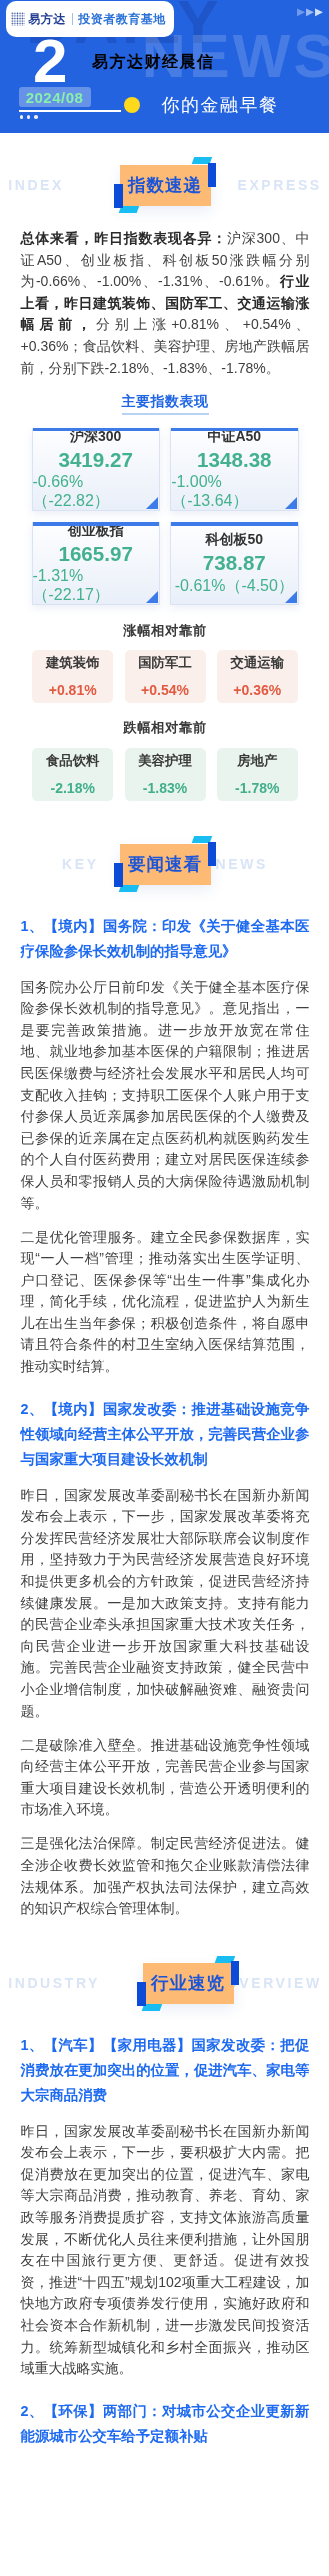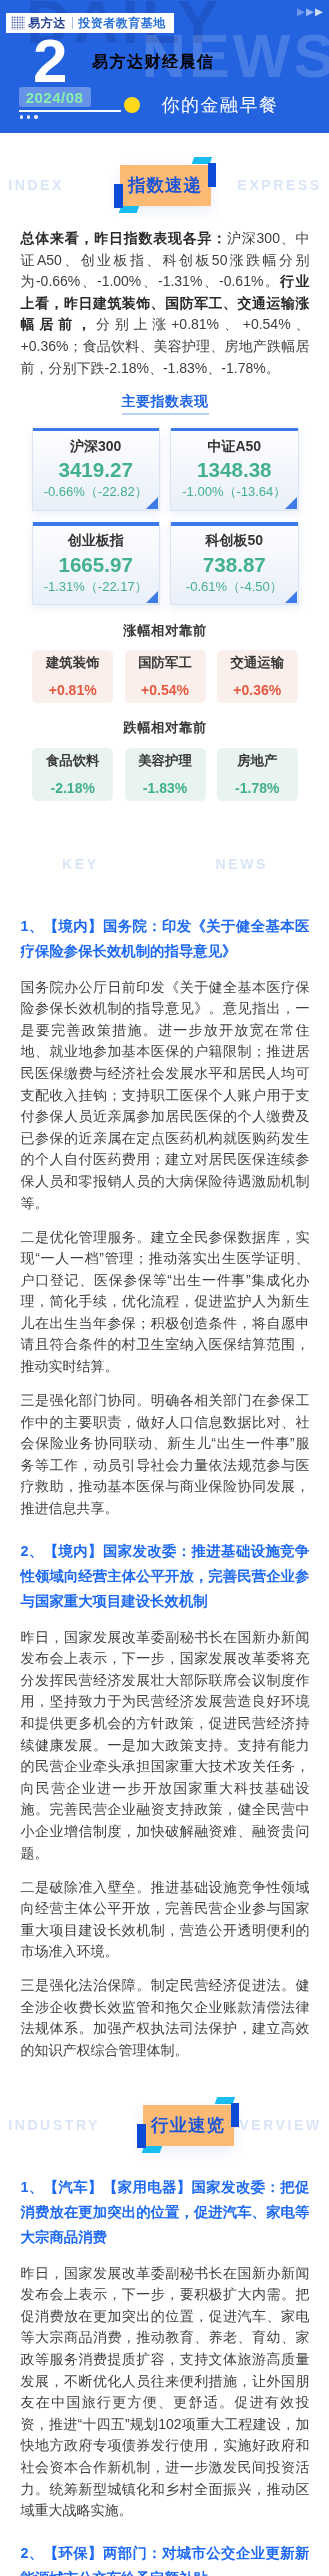--- a/index.html
+++ b/index.html
@@ -4,21 +4,21 @@
 <style>
   html,body{margin:0;padding:0;}
   body{width:330px;background:#ffffff;font-family:"Liberation Sans","DejaVu Sans",sans-serif;-webkit-font-smoothing:antialiased;}
   .page{width:330px;height:3596px;overflow:hidden;position:relative;background:#fff;}
 
   
   .banner{position:relative;height:133px;background:#2463DF;overflow:hidden;}
   .wm{position:absolute;font-weight:900;letter-spacing:3.1px;pointer-events:none;}
   .wm-daily{left:26px;top:-14.4px;font-size:62px;color:rgba(15,52,150,0.30);}
   .wm-news{right:-7.2px;top:20.6px;font-size:61px;color:rgba(255,255,255,0.16);}
-  .logo-box{position:absolute;left:6.2px;top:13px;height:20px;background:#ffffff;display:flex;align-items:center;padding:0 8.2px 0 5.2px;}
+  .logo-box{position:absolute;left:6.2px;top:1px;height:36px;background:#ffffff;display:flex;align-items:center;padding:0 8.2px 0 5.2px;border-radius:10px;}
   .logo-mark{width:13.4px;height:13.4px;background-image:radial-gradient(#223E93 0.8px,transparent 0.9px);background-size:2.6px 2.6px;background-position:0 0;}
   .logo-cn{margin-left:3.6px;font-size:12px;font-weight:800;color:#223E93;letter-spacing:0.5px;}
   .logo-div{width:1px;height:12.4px;background:#A9BEE2;margin:0 5.7px;}
   .logo-sub{font-size:12px;font-weight:600;color:#2B72D7;letter-spacing:0.5px;}
   .arrows{position:absolute;right:7.2px;top:7.2px;display:flex;gap:1px;}
   .arrows span{font-size:10.3px;line-height:1;}
   .a1{color:rgba(255,255,255,0.35);} .a2{color:rgba(255,255,255,0.55);} .a3{color:rgba(255,255,255,0.8);}
   .big-day{position:absolute;left:33px;top:30px;font-size:62px;line-height:1;font-weight:700;color:#ffffff;}
   .date-badge{position:absolute;left:18.5px;top:87px;background:rgba(255,255,255,0.30);color:#86efac;font-weight:700;font-size:15px;padding:1.5px 7.2px;border-radius:3.1px;letter-spacing:0.5px;}
   .date-line{position:absolute;left:18.5px;top:110px;width:102px;height:1.5px;background:#ffffff;}
@@ -50,21 +50,21 @@
   .para b{color:#2A2A2A;}
   .ntitle{margin:19.6px 20.6px 3.1px;font-size:14.4px;line-height:25px;font-weight:800;color:#1E6AF0;text-align:justify;}
 
   
   .h2-blue{display:table;margin:13.4px auto 12.4px;font-size:14px;font-weight:800;color:#2166E5;border-bottom:2.1px solid #B9D2F4;padding-bottom:2.6px;letter-spacing:0.5px;}
   .cards{width:267px;margin:2px auto;display:grid;grid-template-columns:1fr 1fr;gap:11.3px 10.3px;}
   .icard{position:relative;height:80px;background:linear-gradient(180deg,#FEFEFF 0%,#E9EFF9 100%);border:0.5px solid #D9E3F3;border-top:none;box-shadow:0 4.1px 8.2px rgba(60,100,180,.10);display:flex;flex-direction:column;align-items:center;justify-content:center;padding-top:2.1px;}
   .icard .bar{position:absolute;top:0;left:0;right:0;height:3.6px;background:#3D7BE8;}
   .icard .nm{font-size:14px;font-weight:800;color:#333333;}
   .icard .val{font-size:20.6px;font-weight:800;color:#43B18D;margin:2.1px 0 1px;}
-  .icard .chg{font-size:13px;color:#43B18D;}
+  .icard .chg{font-size:16px;color:#43B18D;}
   .icard .fold{position:absolute;right:1px;bottom:1px;width:0;height:0;border-left:12.4px solid transparent;border-bottom:12.4px solid #3D7BE8;}
   .h3{text-align:center;font-size:13.4px;font-weight:800;color:#3A3A3A;margin:16.5px 0 10.3px;letter-spacing:0.5px;}
   .mrow{display:flex;justify-content:center;gap:11.3px;}
   .mcard{width:81px;height:53px;border-radius:5.2px;display:flex;flex-direction:column;align-items:center;justify-content:center;gap:10px;}
   .mcard .nm{font-size:13.4px;color:#3A3A3A;font-weight:600;}
   .mcard .pct{font-size:14px;font-weight:600;}
   .mcard.up{background:#FBEFEC;} .mcard.up .pct{color:#E25A40;}
   .mcard.down{background:#E9F4EF;} .mcard.down .pct{color:#42AF8C;}
 </style>
 </head>
@@ -183,26 +183,36 @@
     </div>
     <div class="mcard down">
       <div class="nm">房地产</div>
       <div class="pct">-1.78%</div>
     </div>
   </div>
 
   <div class="sect" style="margin-top:33px;">
     <span class="wm-side wm-left" style="left:62px;">KEY</span>
     <span class="wm-side wm-right" style="right:62px;">NEWS</span>
+    <div class="sect-box">
+      <div class="corner tr">
+          <div class="hbar"></div>
+          <div class="vbar"></div>
+        </div>
+      <div class="corner bl">
+          <div class="hbar"></div>
+          <div class="vbar"></div>
+        </div>
+      <span class="txt">要闻速看</span>
+    </div>
   </div>
 
   <div class="ntitle">1、【境内】国务院：印发《关于健全基本医疗保险参保长效机制的指导意见》</div>
   <p class="para">国务院办公厅日前印发《关于健全基本医疗保险参保长效机制的指导意见》。意见指出，一是要完善政策措施。进一步放开放宽在常住地、就业地参加基本医保的户籍限制；推进居民医保缴费与经济社会发展水平和居民人均可支配收入挂钩；支持职工医保个人账户用于支付参保人员近亲属参加居民医保的个人缴费及已参保的近亲属在定点医药机构就医购药发生的个人自付医药费用；建立对居民医保连续参保人员和零报销人员的大病保险待遇激励机制等。</p>
   <p class="para">二是优化管理服务。建立全民参保数据库，实现“一人一档”管理；推动落实出生医学证明、户口登记、医保参保等“出生一件事”集成化办理，简化手续，优化流程，促进监护人为新生儿在出生当年参保；积极创造条件，将自愿申请且符合条件的村卫生室纳入医保结算范围，推动实时结算。</p>
-  <p class="para">三是强化部门协同。明确各相关部门在参保工作中的主要职责，做好人口信息数据比对、社会保险业务协同联动、新生儿“出生一件事”服务等工作，动员引导社会力量依法规范参与医疗救助，推动基本医保与商业保险协同发展，推进信息共享。</p>
 
   <div class="ntitle">2、【境内】国家发改委：推进基础设施竞争性领域向经营主体公平开放，完善民营企业参与国家重大项目建设长效机制</div>
   <p class="para">昨日，国家发展改革委副秘书长在国新办新闻发布会上表示，下一步，国家发展改革委将充分发挥民营经济发展壮大部际联席会议制度作用，坚持致力于为民营经济发展营造良好环境和提供更多机会的方针政策，促进民营经济持续健康发展。一是加大政策支持。支持有能力的民营企业牵头承担国家重大技术攻关任务，向民营企业进一步开放国家重大科技基础设施。完善民营企业融资支持政策，健全民营中小企业增信制度，加快破解融资难、融资贵问题。</p>
   <p class="para">二是破除准入壁垒。推进基础设施竞争性领域向经营主体公平开放，完善民营企业参与国家重大项目建设长效机制，营造公开透明便利的市场准入环境。</p>
   <p class="para">三是强化法治保障。制定民营经济促进法。健全涉企收费长效监管和拖欠企业账款清偿法律法规体系。加强产权执法司法保护，建立高效的知识产权综合管理体制。</p>
 
   <div class="sect" style="margin-top:33px;padding-left:46px;">
     <span class="wm-side wm-left">INDUSTRY</span>
     <span class="wm-side wm-right">OVERVIEW</span>
     <div class="sect-box">

